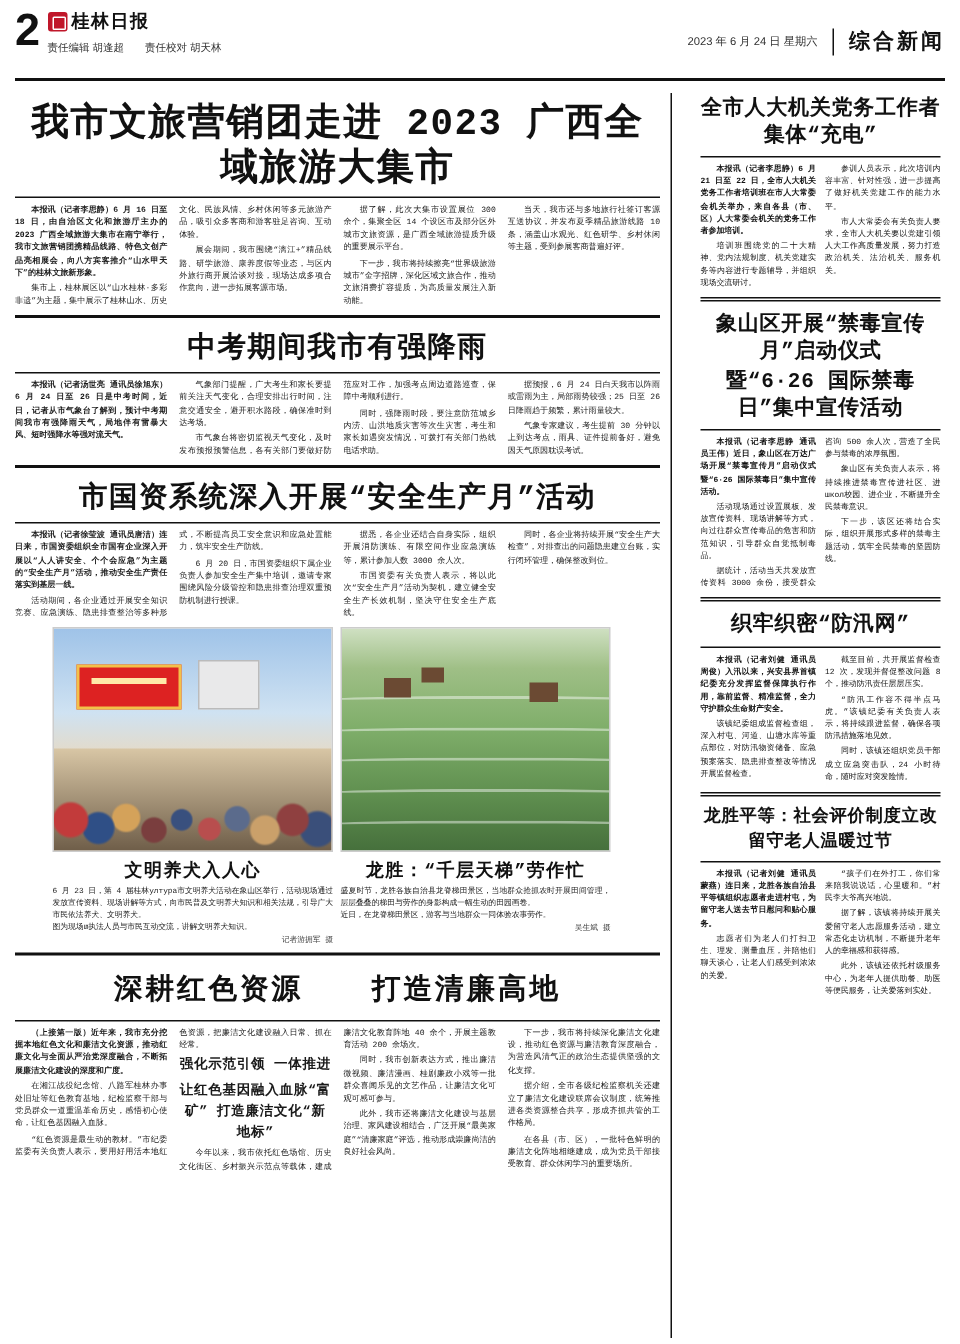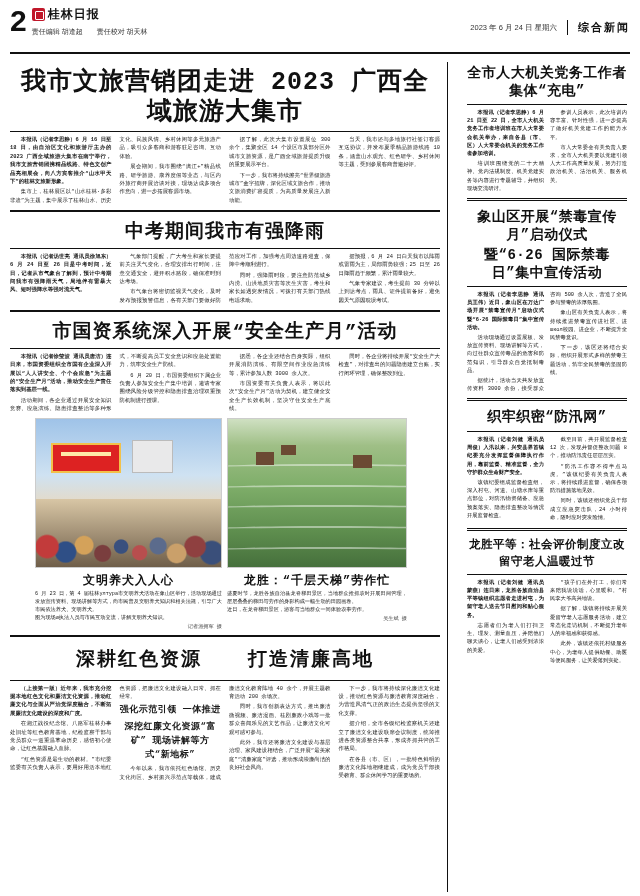--- a/index.html
+++ b/index.html
@@ -16,21 +16,21 @@
   
   .masthead { display:flex; align-items:flex-start; height:48px; border-bottom:2px solid #111; padding-bottom:3px; }
   .page-num { font-family:"Liberation Sans",sans-serif; font-weight:bold; font-size:30px; line-height:30px; margin-right:5px; color:#111; }
   .mast-left { display:flex; flex-direction:column; justify-content:flex-start; }
   .paper-logo { display:flex; align-items:center; gap:3px; }
   .logo-mark { width:13px; height:13px; background:#c0172a; border-radius:2px; position:relative; }
   .logo-mark:after { content:""; position:absolute; left:3px; top:3px; width:7px; height:7px; border:1.5px solid #fff; border-radius:1px; }
   .paper-name { font-family:"Liberation Serif",serif; font-weight:bold; font-size:12px; letter-spacing:1px; }
   .editors { display:flex; gap:14px; font-size:7px; color:#333; margin-top:4px; font-family:"Liberation Sans",sans-serif; }
   .mast-mid { flex:1; text-align:right; padding-right:10px; font-size:7.5px; color:#333; align-self:center; font-family:"Liberation Sans",sans-serif; }
-  .mast-right { align-self:center; font-size:11px; font-weight:bold; letter-spacing:2px; border-left:1px solid #111; padding-left:10px; }
+  .mast-right { align-self:center; font-size:14px; font-weight:bold; letter-spacing:2px; border-left:1px solid #111; padding-left:10px; }
 
   
   .columns { display:flex; gap:7px; margin-top:8px; height:830px;font-family:Liberation Mono, monospace; }
   .col-main { width:430px; display:flex; flex-direction:column; }
   .col-right { width:180px; border-left:1px solid #111; padding-left:19px; display:flex; flex-direction:column; }
 
   
   .hl-xl { font-size:25px; font-weight:bold; letter-spacing:1px; text-align:center; line-height:1.18; margin:6px 0 4px; }
   .hl-lg { font-size:19px; font-weight:bold; letter-spacing:1px; text-align:center; line-height:1.2; margin:4px 0 3px; }
   .hl-r   { font-size:14px; font-weight:bold; letter-spacing:0.5px; text-align:center; line-height:1.25; margin:3px 0; }
@@ -191,21 +191,21 @@
         <div style="display:flex; justify-content:center; gap:46px;">
           <div class="hl-bot">深耕红色资源</div>
           <div class="hl-bot">打造清廉高地</div>
         </div>
         <div class="rule"></div>
         <div class="body-cols c4">
           <p class="para"><span class="byline">（上接第一版）近年来，我市充分挖掘本地红色文化和廉洁文化资源，推动红廉文化与全面从严治党深度融合，不断拓展廉洁文化建设的深度和广度。</span></p>
           <p class="para">在湘江战役纪念馆、八路军桂林办事处旧址等红色教育基地，纪检监察干部与党员群众一道重温革命历史，感悟初心使命，让红色基因融入血脉。</p>
           <p class="para">“红色资源是最生动的教材。”市纪委监委有关负责人表示，要用好用活本地红色资源，把廉洁文化建设融入日常、抓在经常。</p>
           <p class="sub-hl">强化示范引领   一体推进</p>
-          <p class="sub-hl">深挖红廉文化资源“富矿”   现场讲解等方式“新地标”</p>
+          <p class="sub-hl">让红色基因融入血脉“富矿”   打造廉洁文化“新地标”</p>
           <p class="para">今年以来，我市依托红色场馆、历史文化街区、乡村振兴示范点等载体，建成廉洁文化教育阵地 40 余个，开展主题教育活动 200 余场次。</p>
           <p class="para">同时，我市创新表达方式，推出廉洁微视频、廉洁漫画、桂剧廉政小戏等一批群众喜闻乐见的文艺作品，让廉洁文化可观可感可参与。</p>
           <p class="para">此外，我市还将廉洁文化建设与基层治理、家风建设相结合，广泛开展“最美家庭”“清廉家庭”评选，推动形成崇廉尚洁的良好社会风尚。</p>
           <p class="para">下一步，我市将持续深化廉洁文化建设，推动红色资源与廉洁教育深度融合，为营造风清气正的政治生态提供坚强的文化支撑。</p>
           <p class="para">据介绍，全市各级纪检监察机关还建立了廉洁文化建设联席会议制度，统筹推进各类资源整合共享，形成齐抓共管的工作格局。</p>
           <p class="para">在各县（市、区），一批特色鲜明的廉洁文化阵地相继建成，成为党员干部接受教育、群众休闲学习的重要场所。</p>
         </div>
       </div>
 
     </div>

